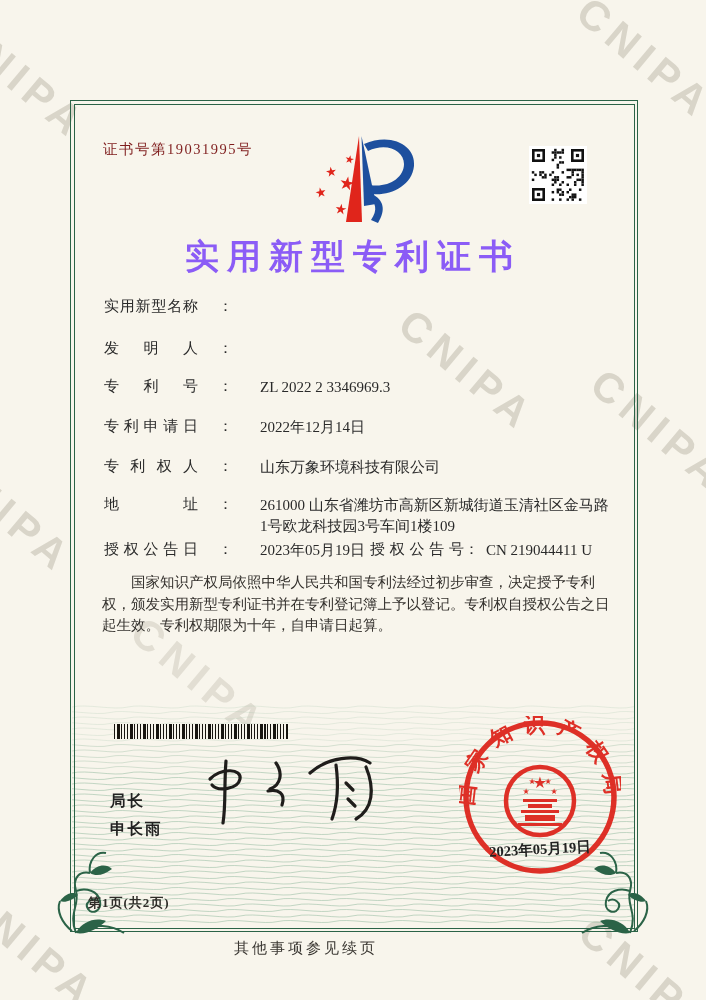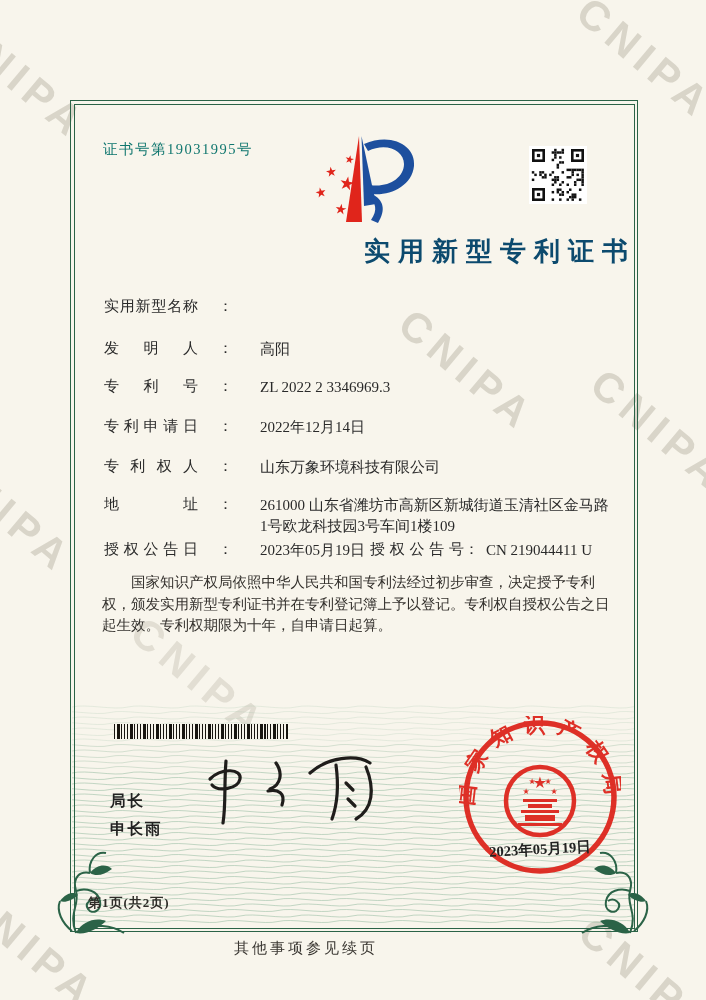--- a/index.html
+++ b/index.html
@@ -3,25 +3,25 @@
 <meta charset="utf-8">
 <style>
   html,body{margin:0;padding:0;}
   body{font-family:"Liberation Serif","DejaVu Serif",serif;background:#e9e6dd;}
   .page{position:relative;width:706px;height:1000px;background:#f8f5ec;overflow:hidden;margin:0 auto;}
   .wm{position:absolute;font-family:"Liberation Sans","DejaVu Sans",sans-serif;font-weight:bold;
       font-size:42px;letter-spacing:7px;color:#d9d5c9;transform:rotate(40deg);transform-origin:left top;
       user-select:none;white-space:nowrap;}
   .frame{position:absolute;left:70px;top:100px;width:566px;height:830px;border:1.6px solid #2b6347;}
   .frame-inner{position:absolute;inset:2.5px;border:1px solid #2b6347;}
-  .cert-no{position:absolute;left:103px;top:140px;font-size:14.5px;color:#0f766e;letter-spacing:1.5px;}
+  .cert-no{position:absolute;left:103px;top:140px;font-size:14.5px;color:#7f1d1d;letter-spacing:1.5px;}
   .logo{position:absolute;left:292px;top:130px;}
   .qr{position:absolute;left:529px;top:146px;}
-  .title{position:absolute;left:70px;top:234px;width:566px;text-align:right;font-size:26px;
-         font-weight:bold;color:#0c4a6e;letter-spacing:8px;}
+  .title{position:absolute;left:70px;top:234px;width:566px;text-align:center;font-size:34px;
+         font-weight:bold;color:#8b5cf6;letter-spacing:8px;}
   .frow{position:absolute;left:104px;width:505px;display:flex;align-items:flex-start;
         font-size:15px;color:#2a2a2a;gap:20px;}
   .flabel{display:inline-block;width:94px;text-align:justify;text-align-last:justify;flex:0 0 94px;}
   .fcolon{flex:0 0 auto;margin-right:7px;}
   .fvalue{flex:1 1 auto;max-width:405px;line-height:21px;}
   .pair2{position:absolute;left:266px;top:0;display:flex;justify-content:center;}
   .paras{position:absolute;left:102px;top:572px;width:508px;font-size:14.5px;line-height:21.5px;
          color:#33302c;}
   .paras p{margin:0 0 7px 0;text-indent:2em;font-family:Liberation Serif, serif;}
   .barcode{position:absolute;left:114px;top:724px;width:174px;height:15px;
@@ -240,21 +240,20 @@
 
 <div class="title">实用新型专利证书</div>
 
 <div class="frow" style="top:297px">
   <span class="flabel">实用新型名称</span>
       <span class="fcolon">：</span>
 </div>
 <div class="frow" style="top:339px">
   <span class="flabel">发明人</span>
       <span class="fcolon">：</span>
-      <span class="fvalue">高阳</span>
 </div>
 <div class="frow" style="top:377px">
   <span class="flabel">专利号</span>
       <span class="fcolon">：</span>
       <span class="fvalue">ZL 2022 2 3346969.3</span>
 </div>
 <div class="frow" style="top:417px">
   <span class="flabel">专利申请日</span>
       <span class="fcolon">：</span>
       <span class="fvalue">2022年12月14日</span>

